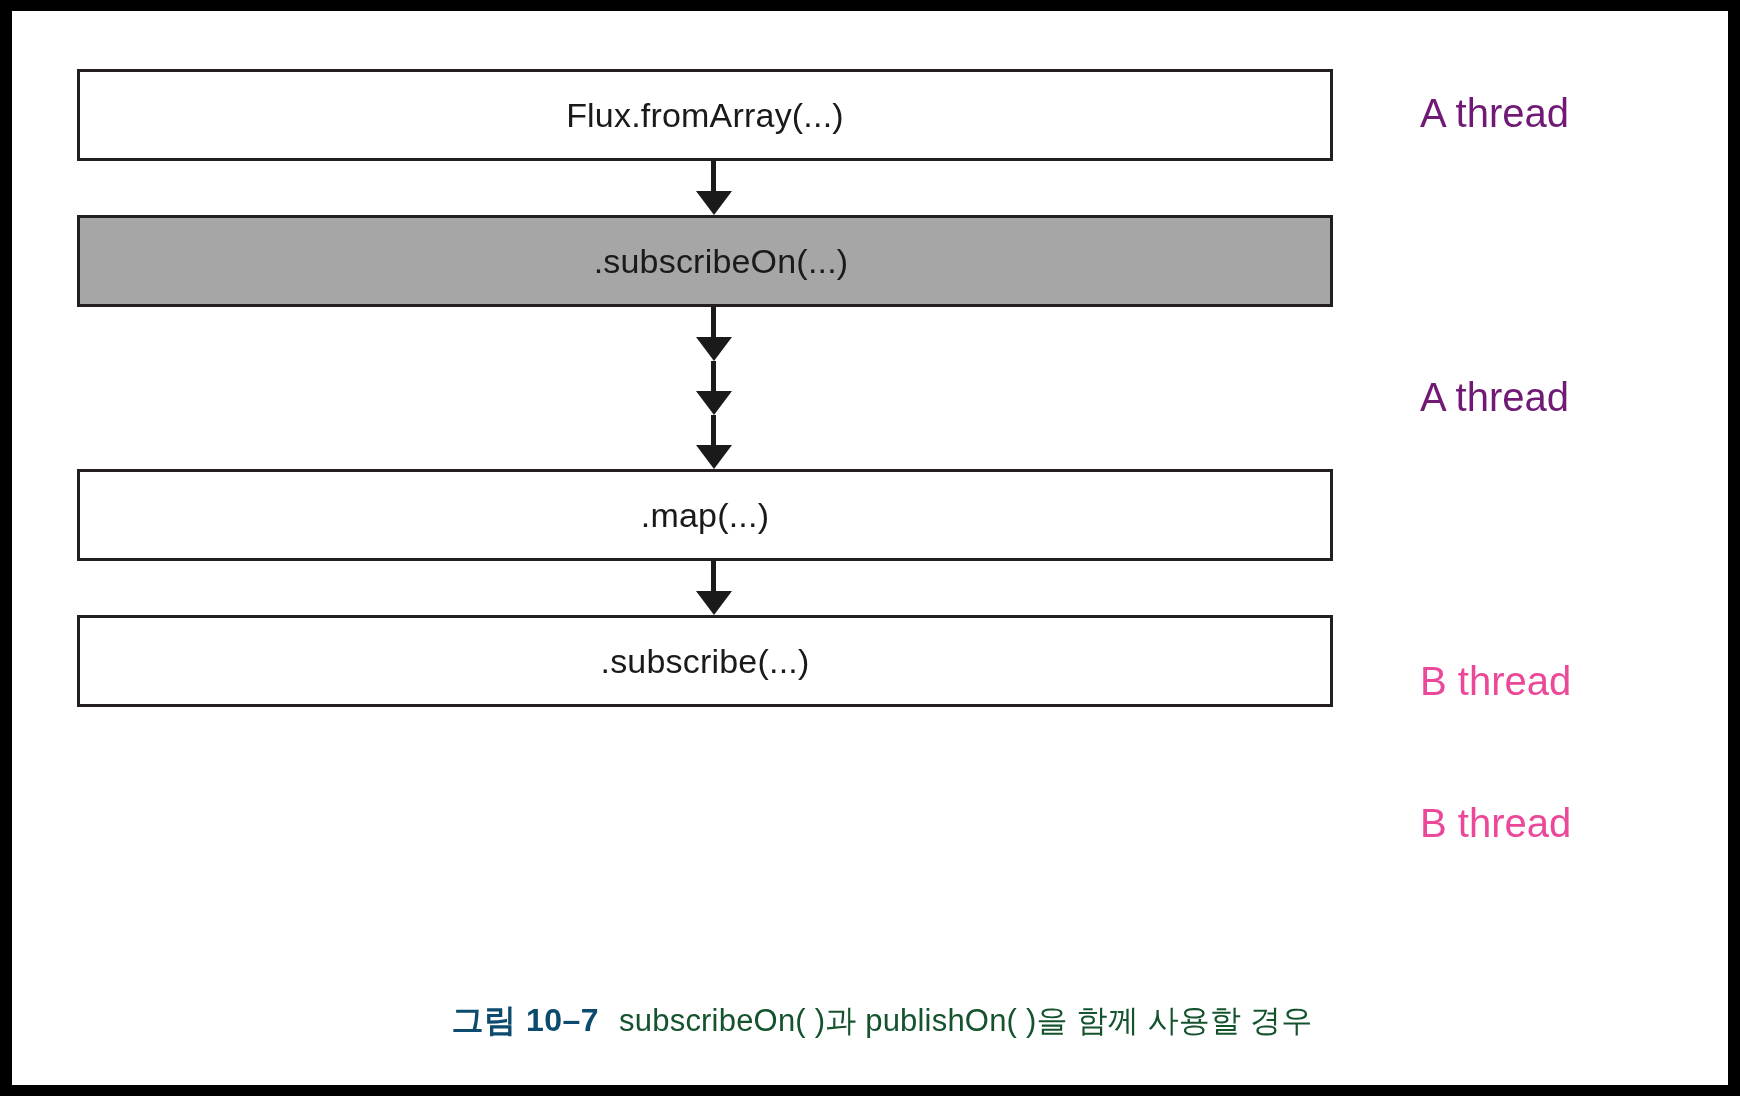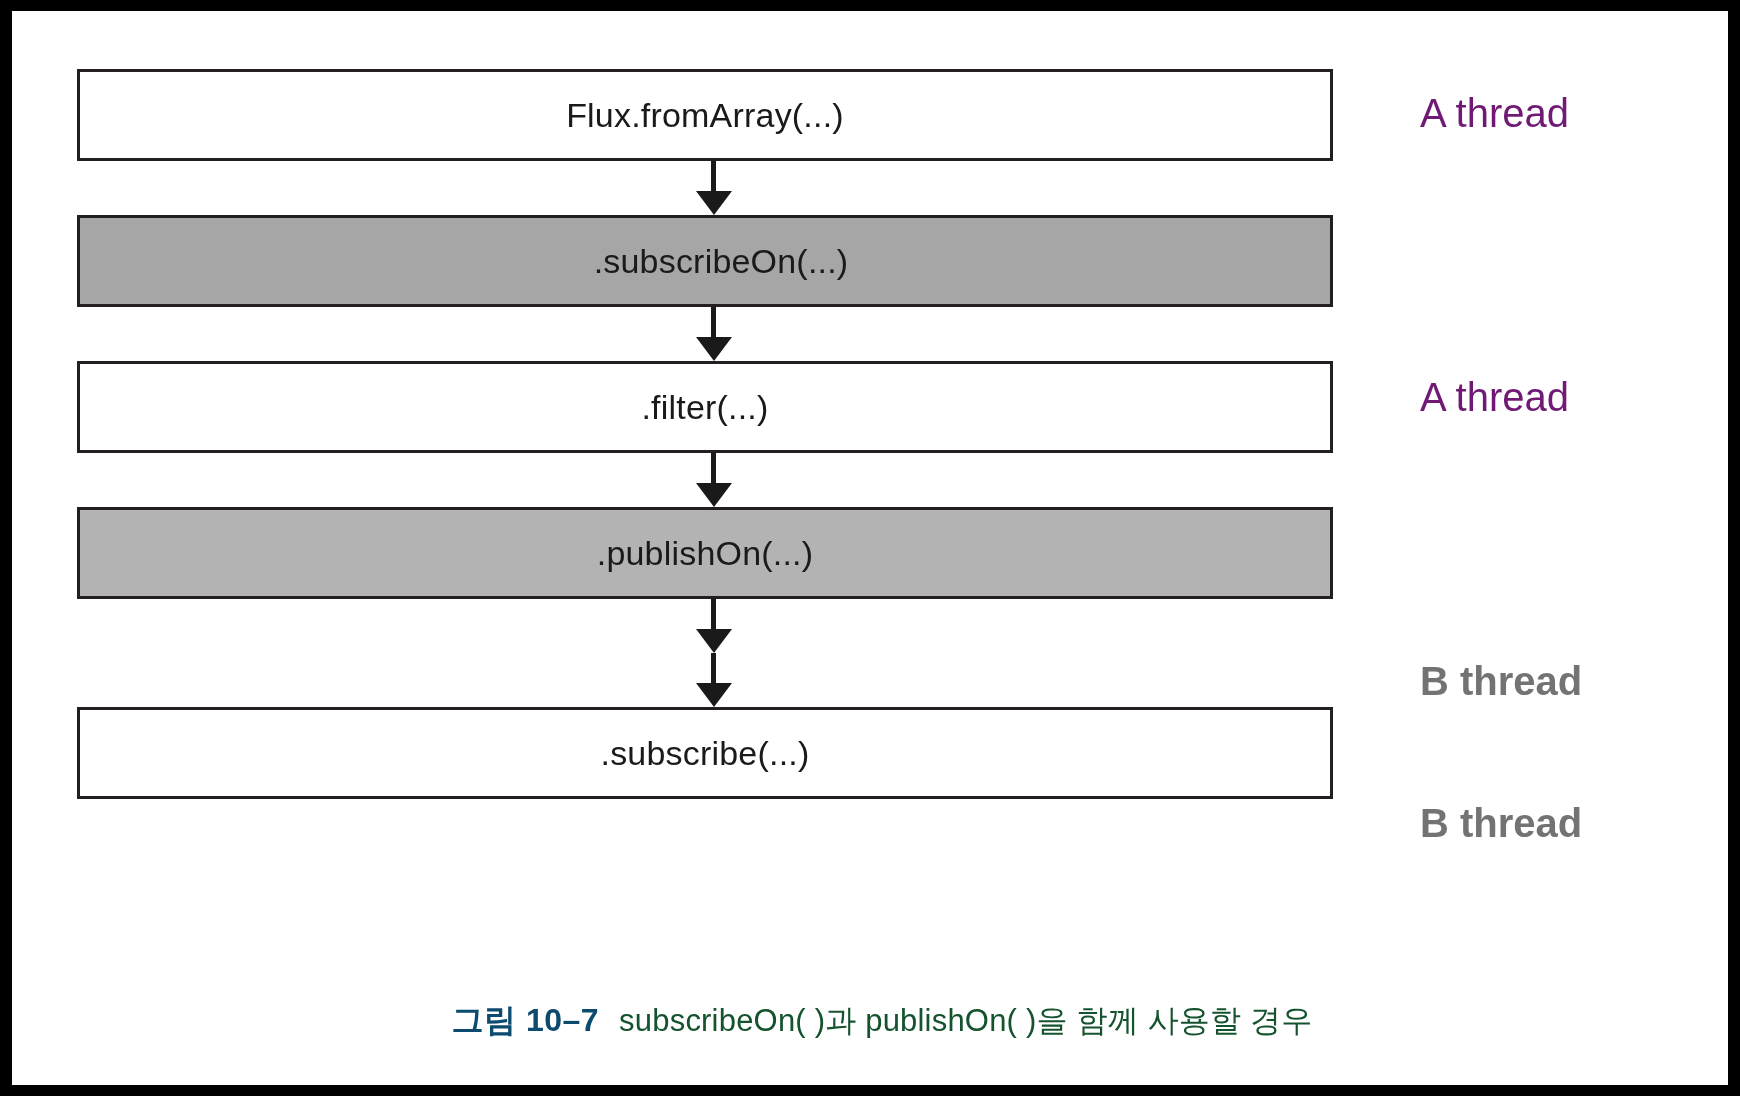--- a/index.html
+++ b/index.html
@@ -98,21 +98,21 @@
 
   
   .thread-tag {
     position: absolute;
     left: 1408px;
     font-size: 40px;
     white-space: nowrap;
     font-family: "Liberation Sans", "DejaVu Sans", sans-serif;
   }
   .thread-tag.tone-dark  { color: #701a75; }
-  .thread-tag.tone-light { color: #737373; font-weight: bold; }
+  .thread-tag.tone-light { color: #ec4899; }
 
   
   #figure-caption {
     position: absolute;
     left: 12px;
     top: 988px;
     width: 1716px;
     text-align: center;
     white-space: nowrap;
   }
@@ -150,40 +150,35 @@
       <div class="stage-row">
         <div class="stage-box filled-dark">
           <span class="stage-label">.subscribeOn(...)</span>
         </div>
       </div>
       <div class="connector">
         <div class="shaft"></div>
         <div class="head"></div>
       </div>
 
+      <div class="connector">
+        <div class="shaft"></div>
+        <div class="head"></div>
+      </div>
+
+      <div class="connector">
+        <div class="shaft"></div>
+        <div class="head"></div>
+      </div>
+
       <div class="stage-row">
         <div class="stage-box">
-          <span class="stage-label">.filter(...)</span>
-        </div>
-      </div>
-      <div class="connector">
-        <div class="shaft"></div>
-        <div class="head"></div>
-      </div>
-
-      <div class="stage-row">
-        <div class="stage-box filled-light">
-          <span class="stage-label">.publishOn(...)</span>
-        </div>
-      </div>
-      <div class="connector">
-        <div class="shaft"></div>
-        <div class="head"></div>
-      </div>
-
+          <span class="stage-label">.map(...)</span>
+        </div>
+      </div>
       <div class="connector">
         <div class="shaft"></div>
         <div class="head"></div>
       </div>
 
       <div class="stage-row">
         <div class="stage-box">
           <span class="stage-label">.subscribe(...)</span>
         </div>
       </div>

